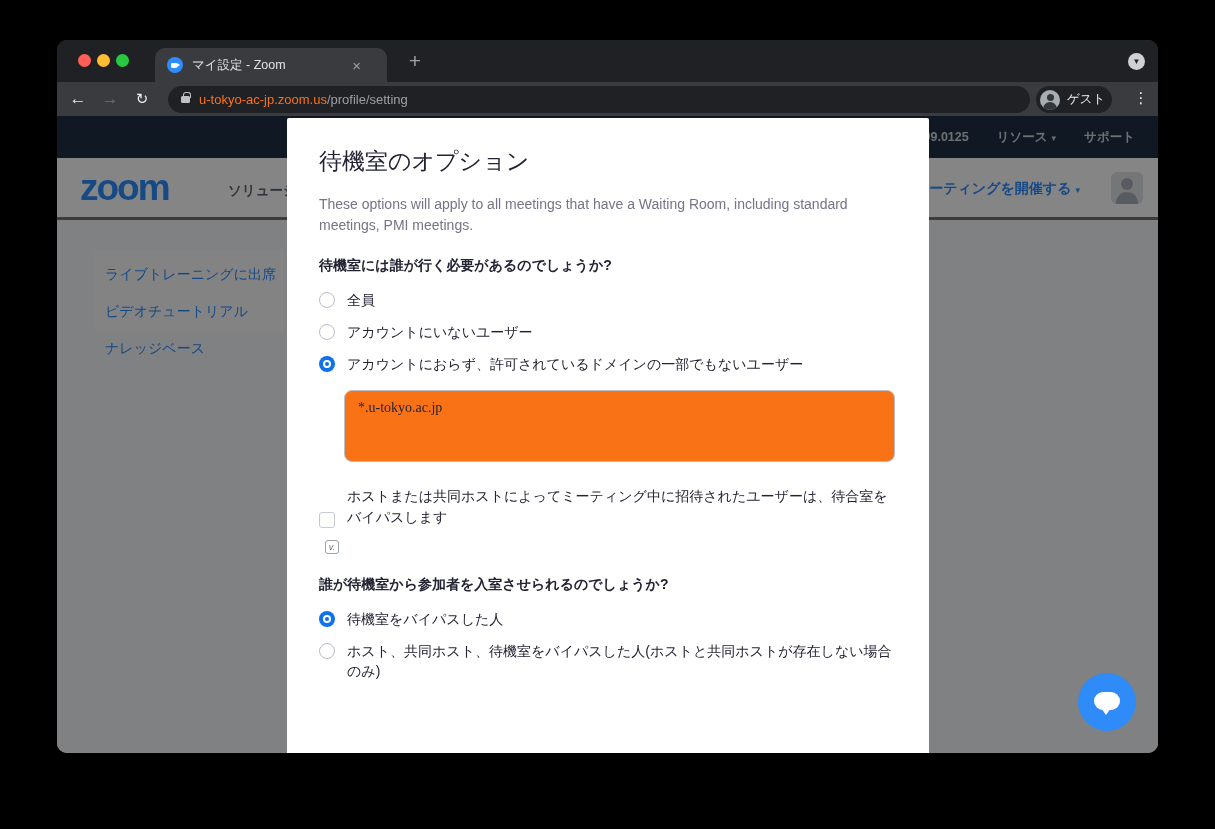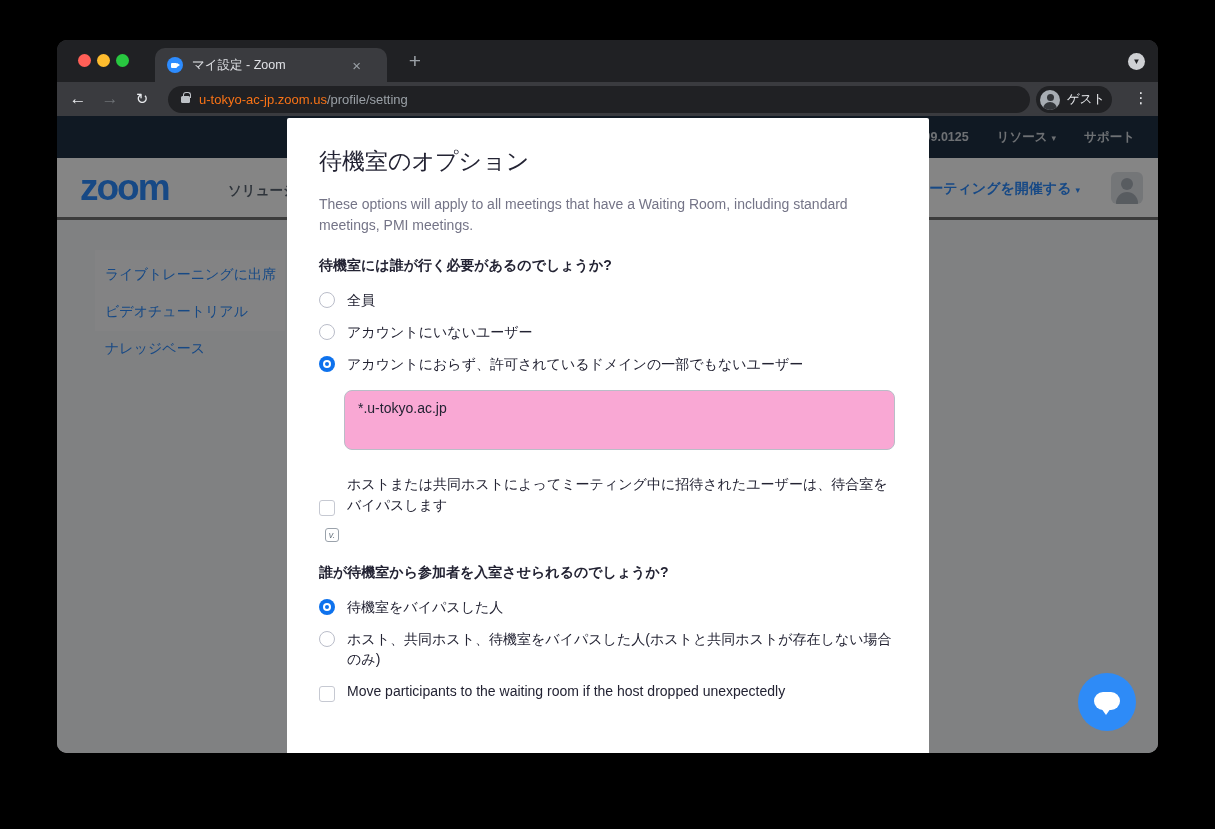--- a/index.html
+++ b/index.html
@@ -90,23 +90,23 @@
   .m-q { font-size:14px; font-weight:700; color:#232333; margin-bottom:15px; }
   .opt-row { display:flex; align-items:flex-start; margin-bottom:12px; }
   .radio { flex:0 0 16px; width:16px; height:16px; border-radius:50%; border:1px solid #babdc9;
     background:#fff; margin-right:12px; margin-top:2px; position:relative; }
   .radio.on { border:none; background:#0e72ed; }
   .radio.on:before { content:""; position:absolute; left:4px; top:4px; width:8px; height:8px;
     border-radius:50%; background:#fff; }
   .radio.on:after { content:""; position:absolute; left:6px; top:6px; width:4px; height:4px;
     border-radius:50%; background:#0e72ed; }
   .opt-label { font-size:14px; line-height:20px; color:#232333; max-width:545px; }
-  .domains { margin:4px 0 20px 25px; width:551px; height:60px; border:1px solid #b9bdc7;
+  .domains { margin:4px 0 20px 25px; width:551px; height:72px; border:1px solid #b9bdc7;
     border-radius:8px; font-size:14px; color:#232333; padding:9px 13px; resize:none;
-    font-family:Liberation Sans, sans-serif; outline:none; background:#f9a8d4; }
+    font-family:Liberation Serif, serif; outline:none; background:#f97316; }
   .chk-row { display:flex; align-items:flex-end; margin-bottom:8px; }
   .checkbox { flex:0 0 16px; width:16px; height:16px; border-radius:3px; border:1.5px solid #c6c9d2;
     background:#fff; margin-right:12px; margin-top:2px; }
   .chk-label { font-size:14px; line-height:21px; color:#232333; max-width:545px; }
   .v-badge { display:inline-block; margin:4px 0 16px 6px; min-width:14px; height:14px;
     border:1px solid #9aa2ab; border-radius:3px; color:#6b7680; font-size:9px; font-style:italic;
     text-align:center; line-height:12px; padding:0 1px; }
   .m-q2 { margin-top:6px; }
   .m-q-en { font-size:14px; font-weight:700; color:#232333; margin:22px 0 15px 0; }
 
@@ -210,24 +210,20 @@
         <div class="opt-row">
           <span class="radio on"></span>
           <span class="opt-label">待機室をバイパスした人</span>
         </div>
         <div class="opt-row">
           <span class="radio"></span>
           <span class="opt-label">ホスト、共同ホスト、待機室をバイパスした人(ホストと共同ホストが存在しない場合のみ)</span>
         </div>
 
 
-        <div class="chk-row">
-          <span class="checkbox"></span>
-          <span class="chk-label">Move participants to the waiting room if the host dropped unexpectedly</span>
-        </div>
       </div>
 
       <div class="chat-fab">
         <span class="bubble"></span>
       </div>
 
     </div>
   </div>
 </div>
 

